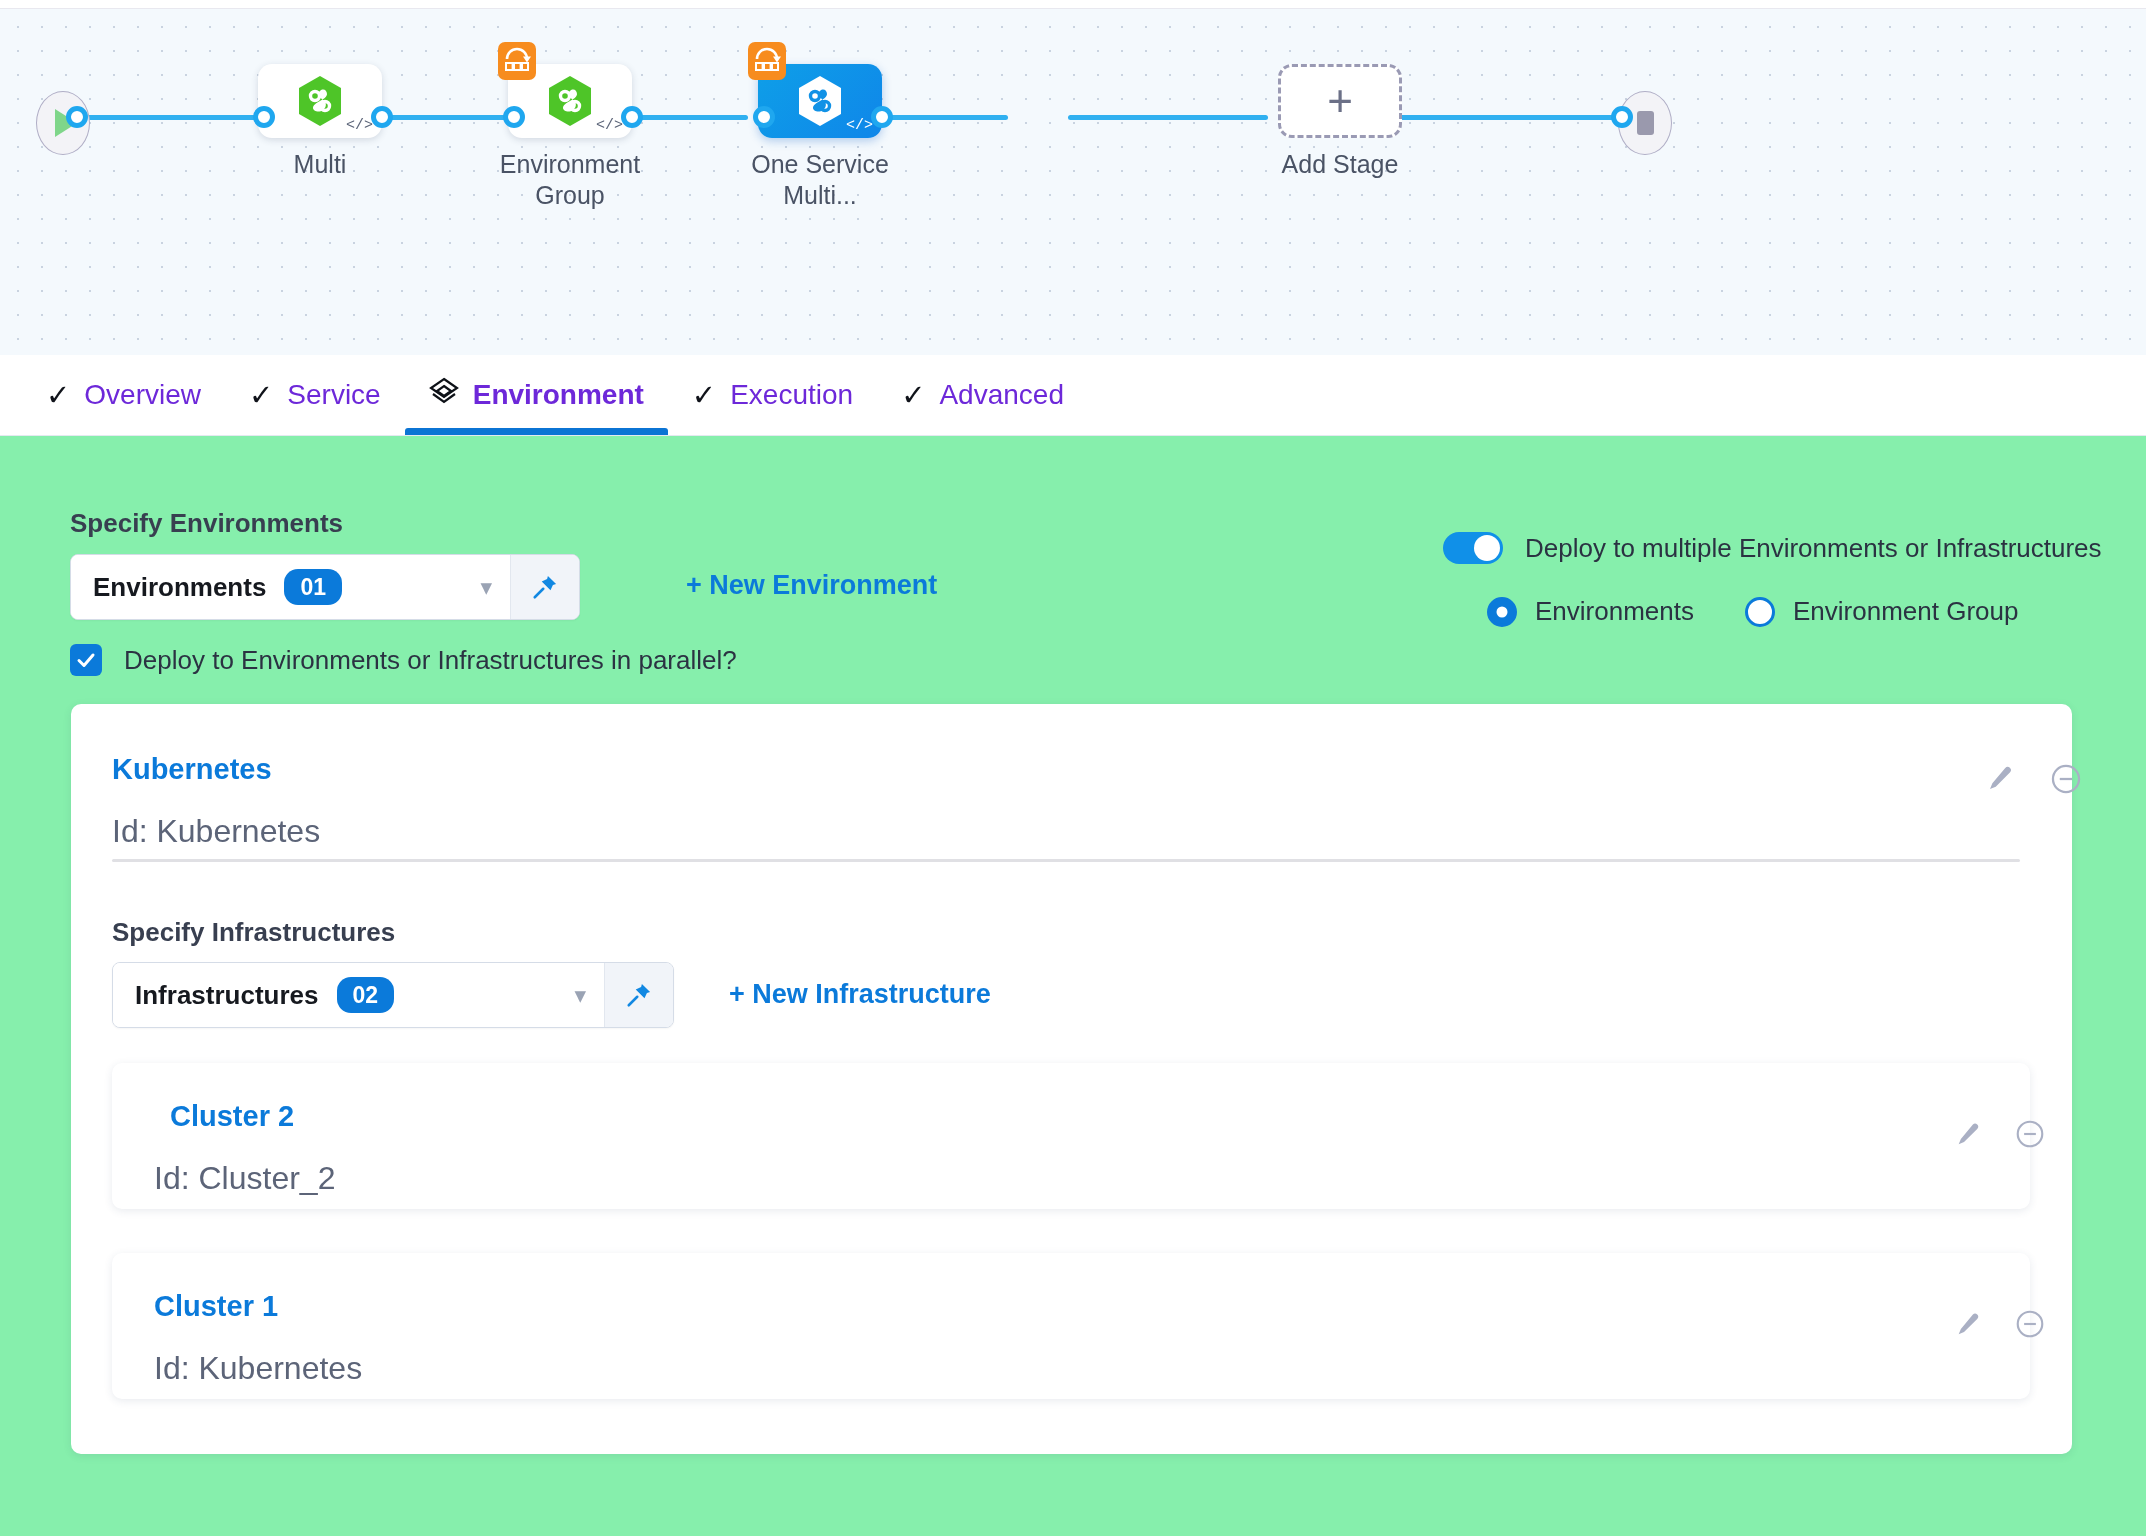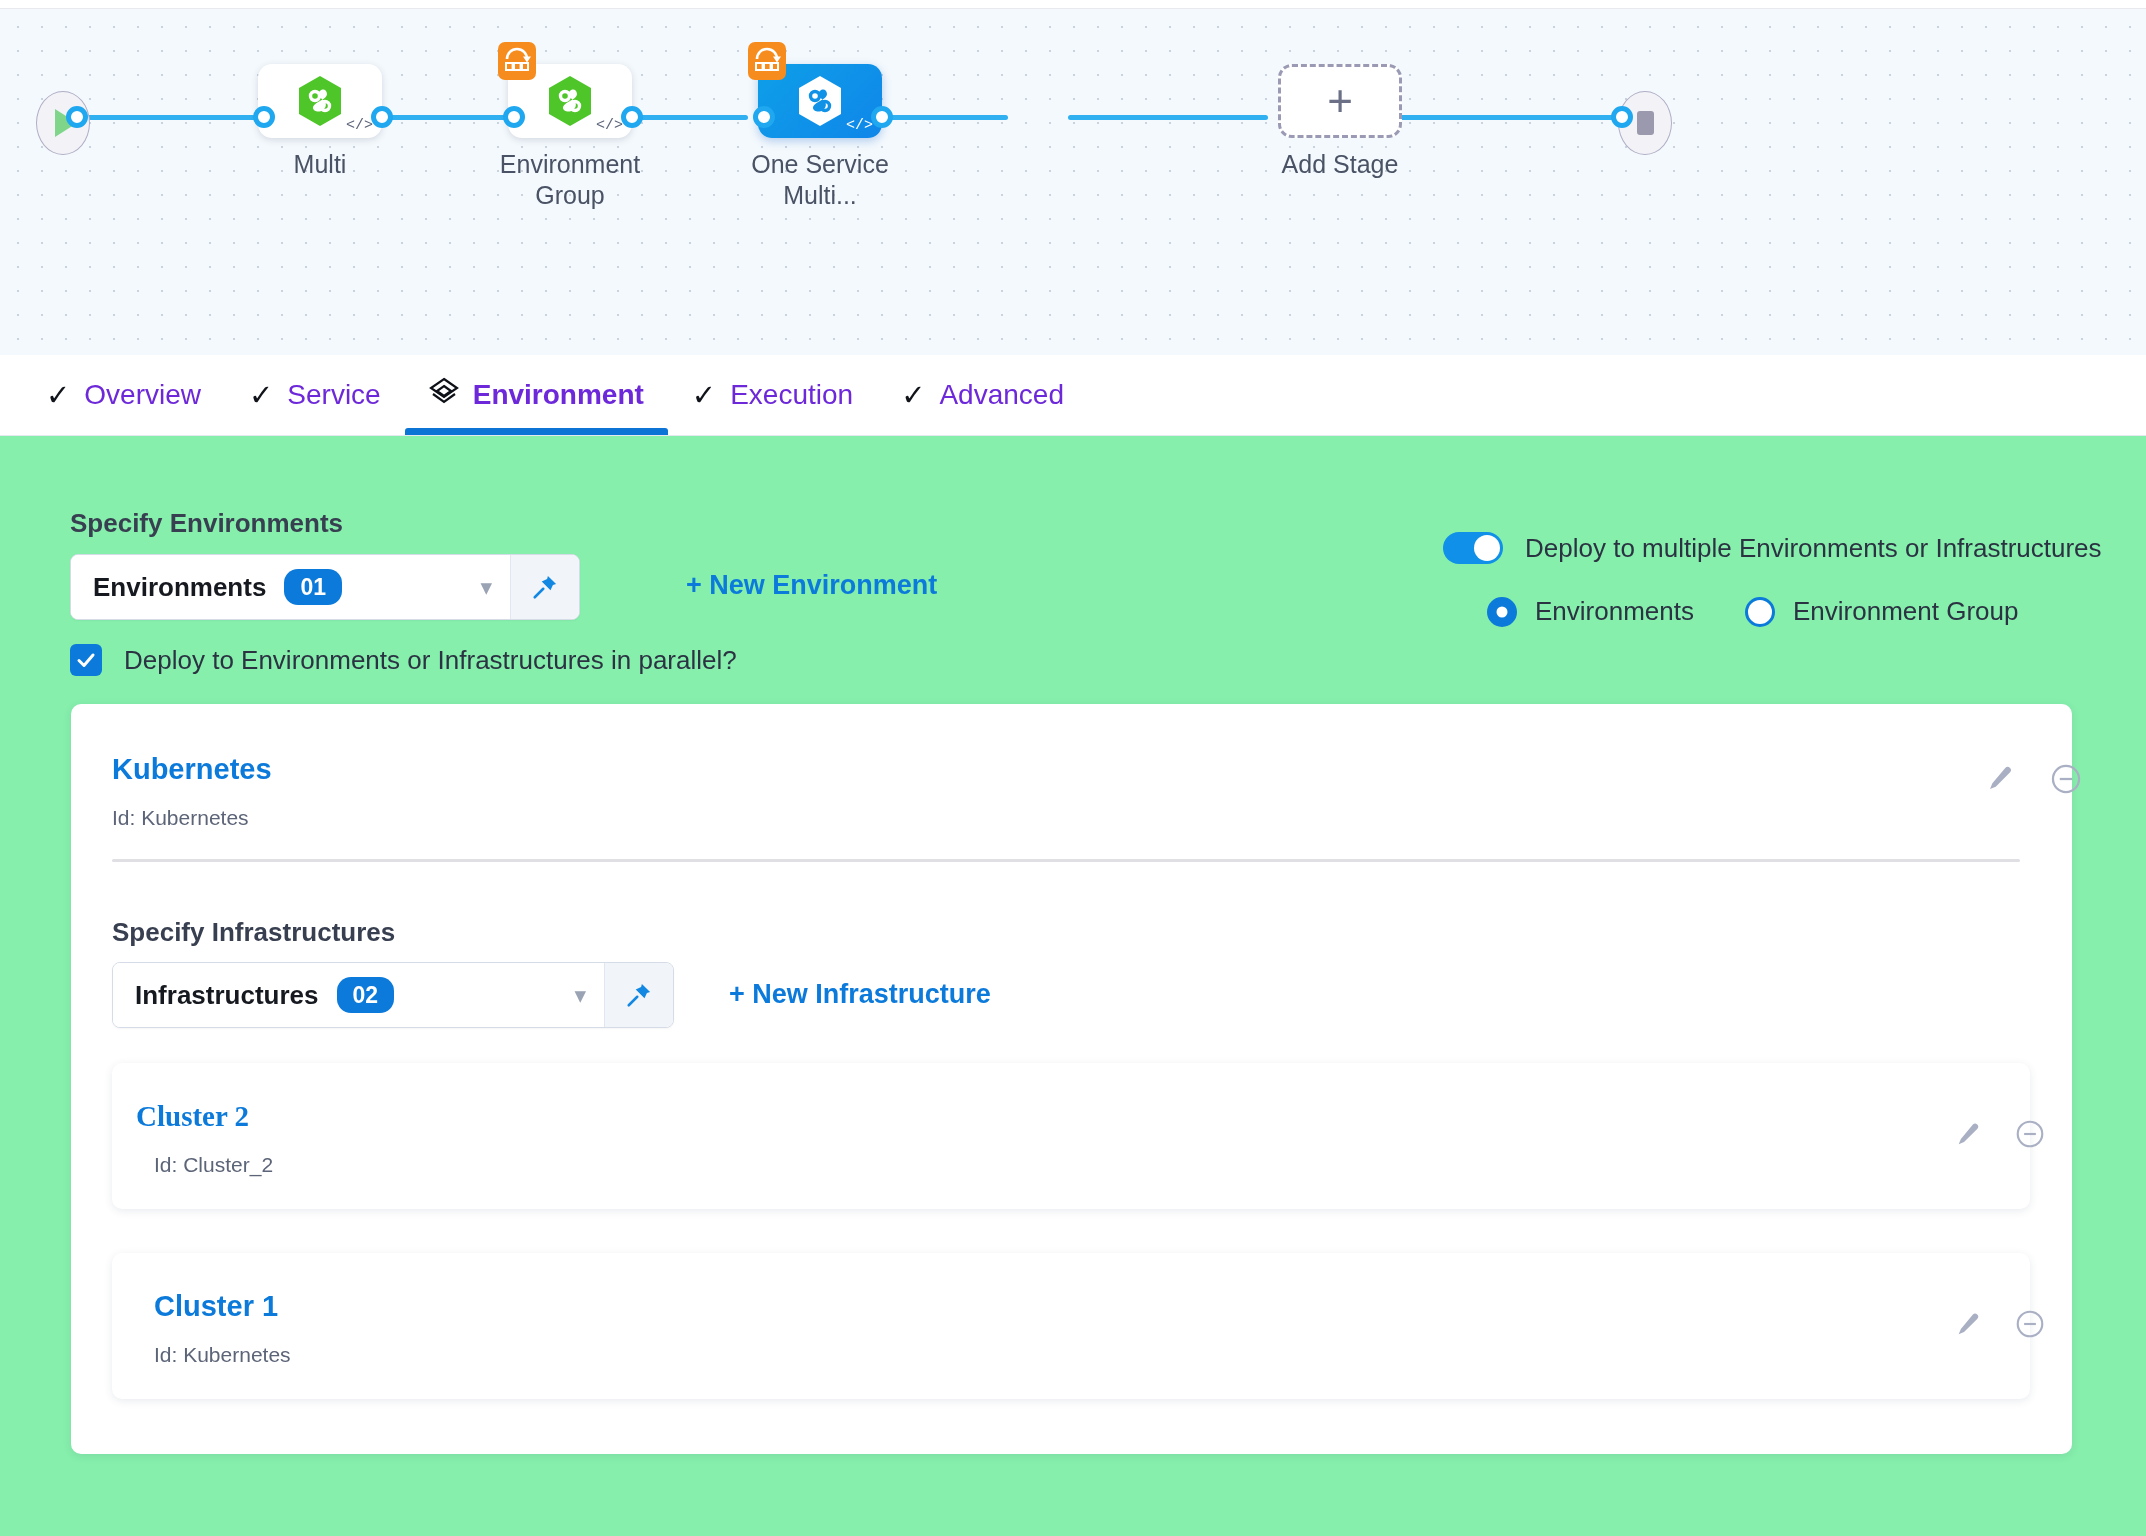--- a/index.html
+++ b/index.html
@@ -75,21 +75,21 @@
   .radio.on::after{content:"";position:absolute;left:50%;top:50%;transform:translate(-50%,-50%);width:11px;height:11px;border-radius:50%;background:#fff;}
   .radiolbl{font-size:26px;color:#2b3242;}
 
   .cbox{width:32px;height:32px;border-radius:6px;background:#0b7ada;display:flex;align-items:center;justify-content:center;flex:none;cursor:pointer;}
   .cbox svg{display:block;}
   .cblbl{font-size:26px;color:#2b3242;}
 
   .card{background:#fff;border-radius:10px;box-shadow:0 2px 8px rgba(40,60,100,.10);}
 
   .entname{font-size:29px;color:#0b7ada;font-weight:bold;cursor:pointer;}
-  .entid{font-size:21px;color:#5c6478;margin-top:10px;}
+  .entid{font-size:32px;color:#5c6478;margin-top:17px;}
 
   .icnbtn{cursor:pointer;display:flex;align-items:center;justify-content:center;}
 
   .divider{height:3px;background:#e0e0e4;border-radius:2px;}
 </style>
 </head>
 <body>
 
 <div class="app">
 
@@ -282,21 +282,21 @@
           <svg width="28" height="28" viewBox="0 0 24 24">
             <path d="M14.5 2.5 L21.5 9.5 L18.8 10.2 L16.7 14.8 L9.2 7.3 L13.8 5.2 Z" fill="#1288e2"></path>
             <line x1="10.5" y1="13.5" x2="3.2" y2="20.8" stroke="#1288e2" stroke-width="2.2" stroke-linecap="round"></line>
           </svg>
         </div>
       </div>
 
       <div class="newlink" style="position:absolute;left:658px;top:275px;">+ New Infrastructure</div>
 
       <div class="card" style="position:absolute;left:41px;top:359px;width:1918px;height:146px;">
-        <div class="entname" style="position:absolute;left:24px;top:37px;font-family:Liberation Serif, serif;">Cluster 2</div>
+        <div class="entname" style="position:absolute;left:58px;top:37px;">Cluster 2</div>
         <div class="entid" style="position:absolute;left:42px;top:80px;">Id: Cluster_2</div>
         <div class="icnbtn" style="position:absolute;left:1837px;top:53px;width:38px;height:38px;">
           <svg width="28" height="28" viewBox="0 0 24 24">
             <path d="M16.2 3.1 a2.6 2.6 0 0 1 3.7 3.7 L8.6 18.1 L4 20 l1.9 -4.6 Z" fill="#aab0c4"></path>
           </svg>
         </div>
         <div class="icnbtn" style="position:absolute;left:1899px;top:52px;width:38px;height:38px;">
           <svg width="32" height="32" viewBox="0 0 24 24">
             <circle cx="12" cy="12" r="9.2" fill="none" stroke="#aab0c4" stroke-width="1.6"></circle>
             <line x1="7.6" y1="12" x2="16.4" y2="12" stroke="#aab0c4" stroke-width="1.6"></line>

